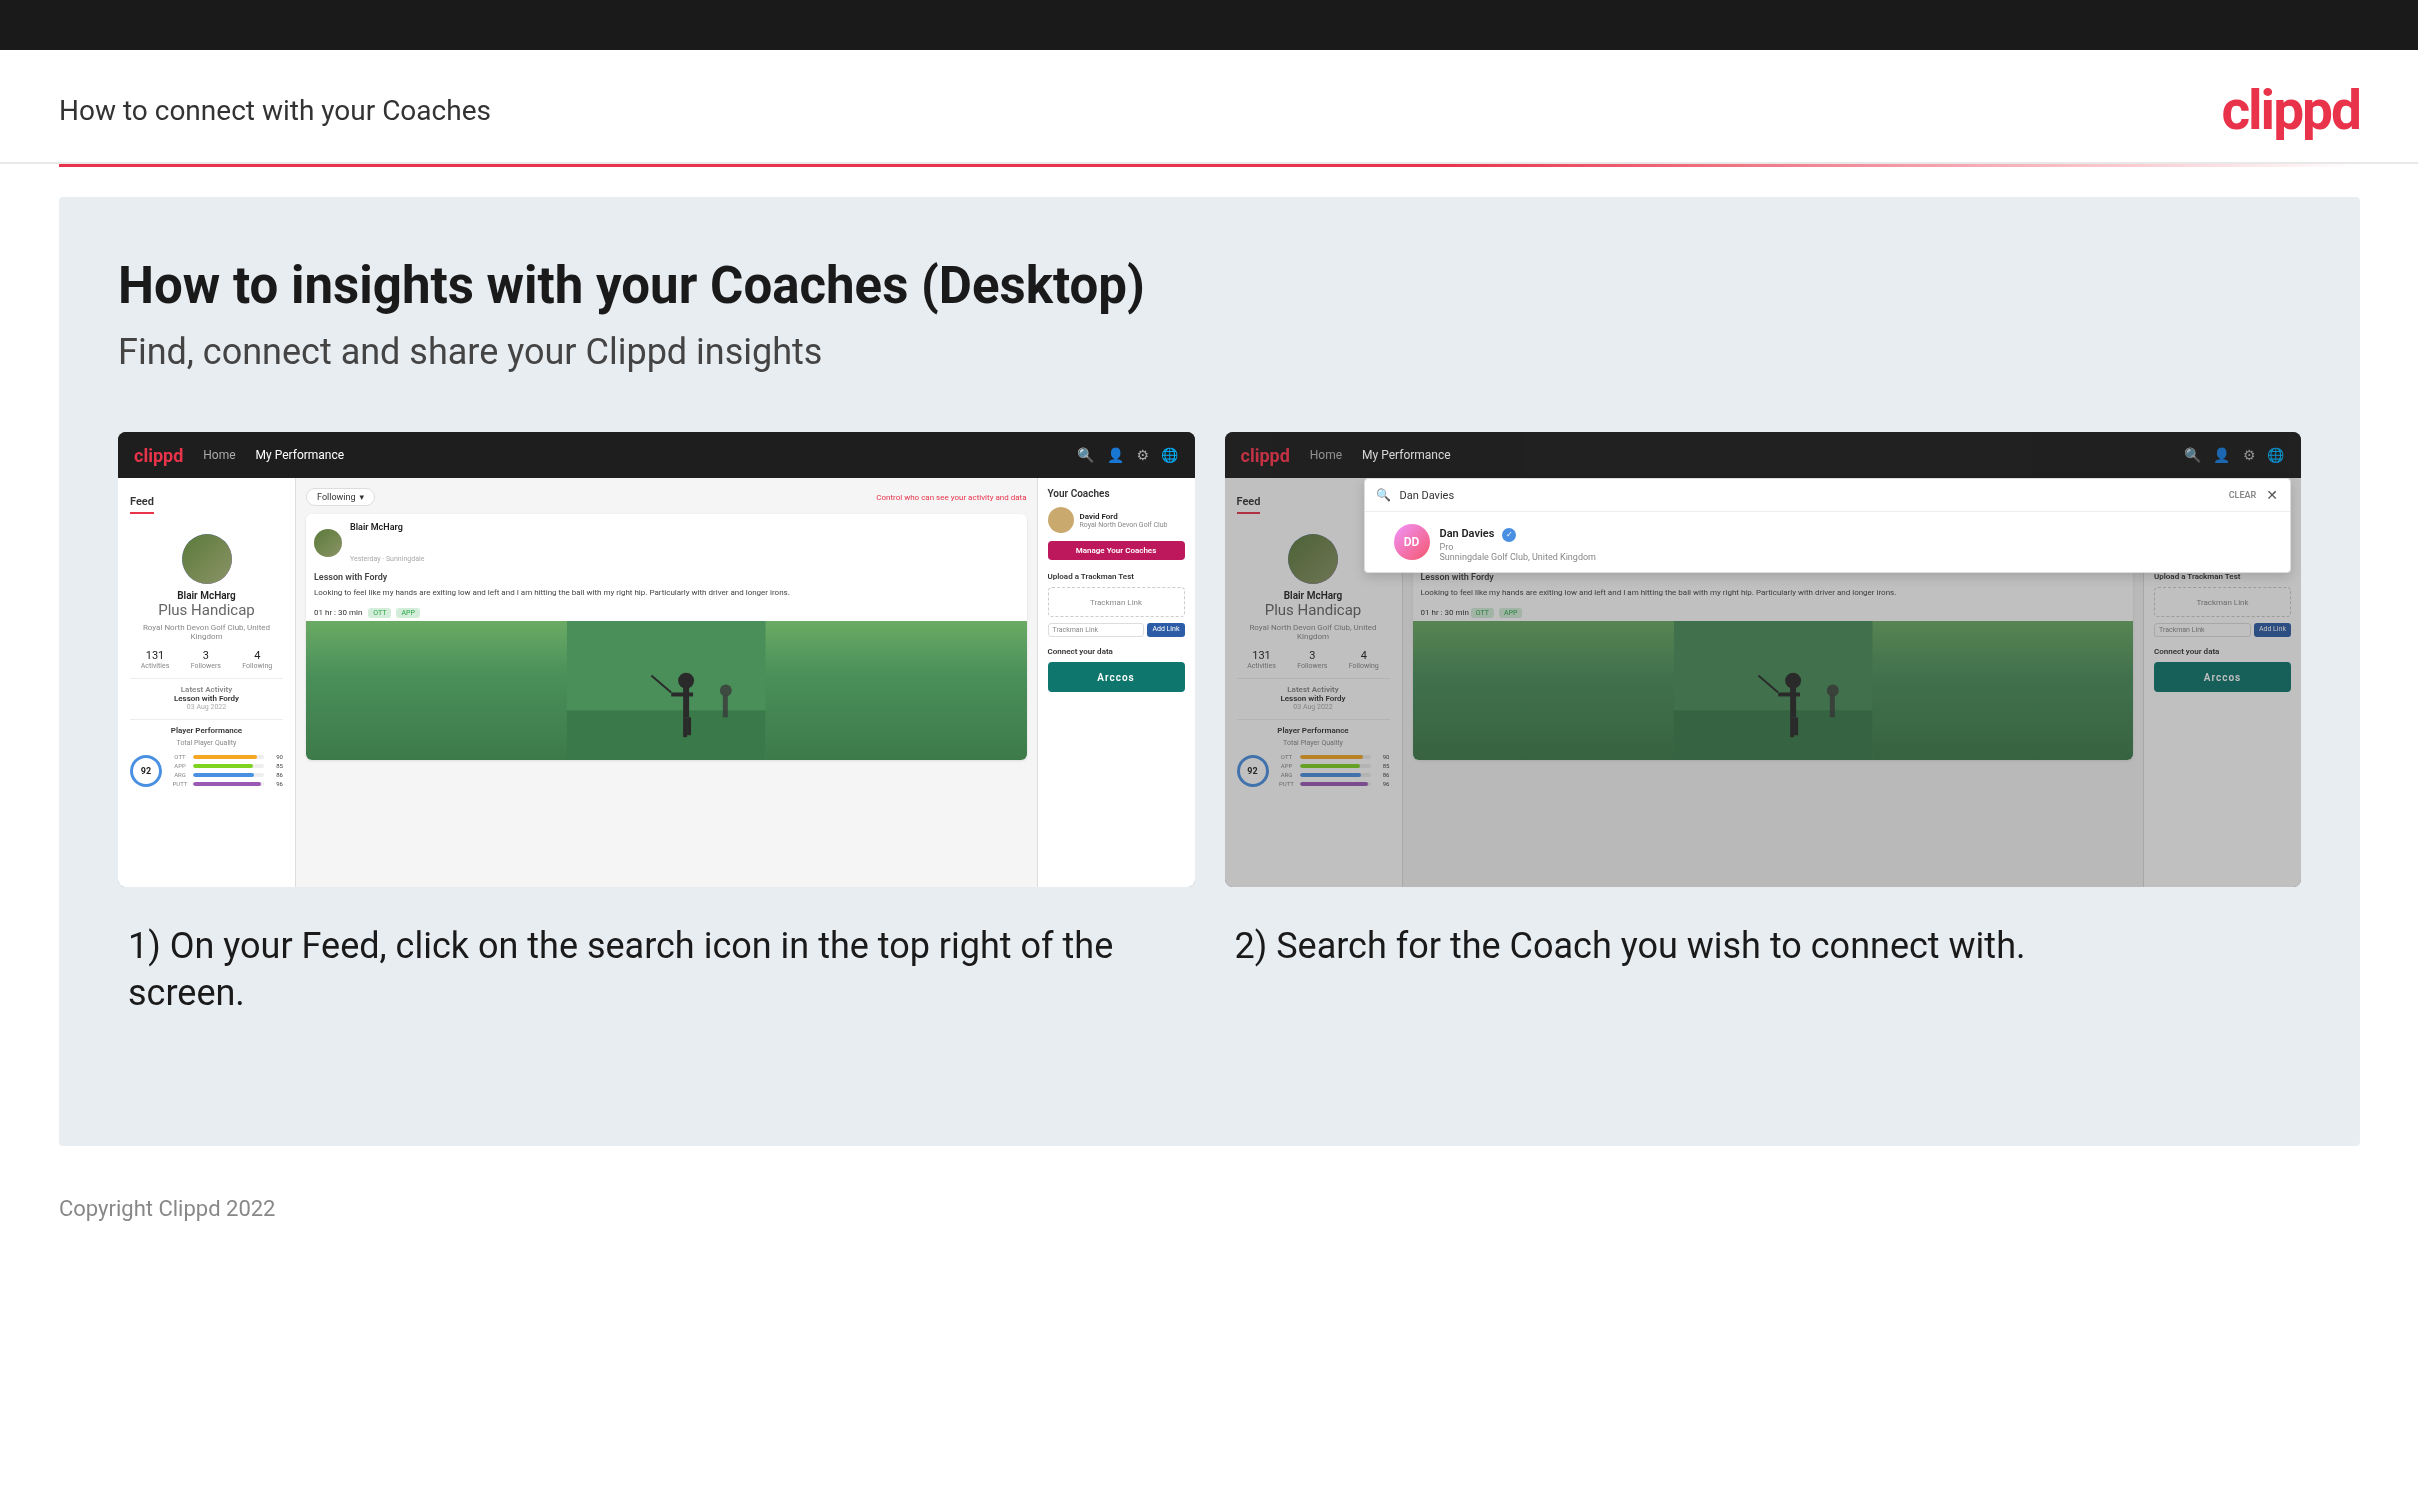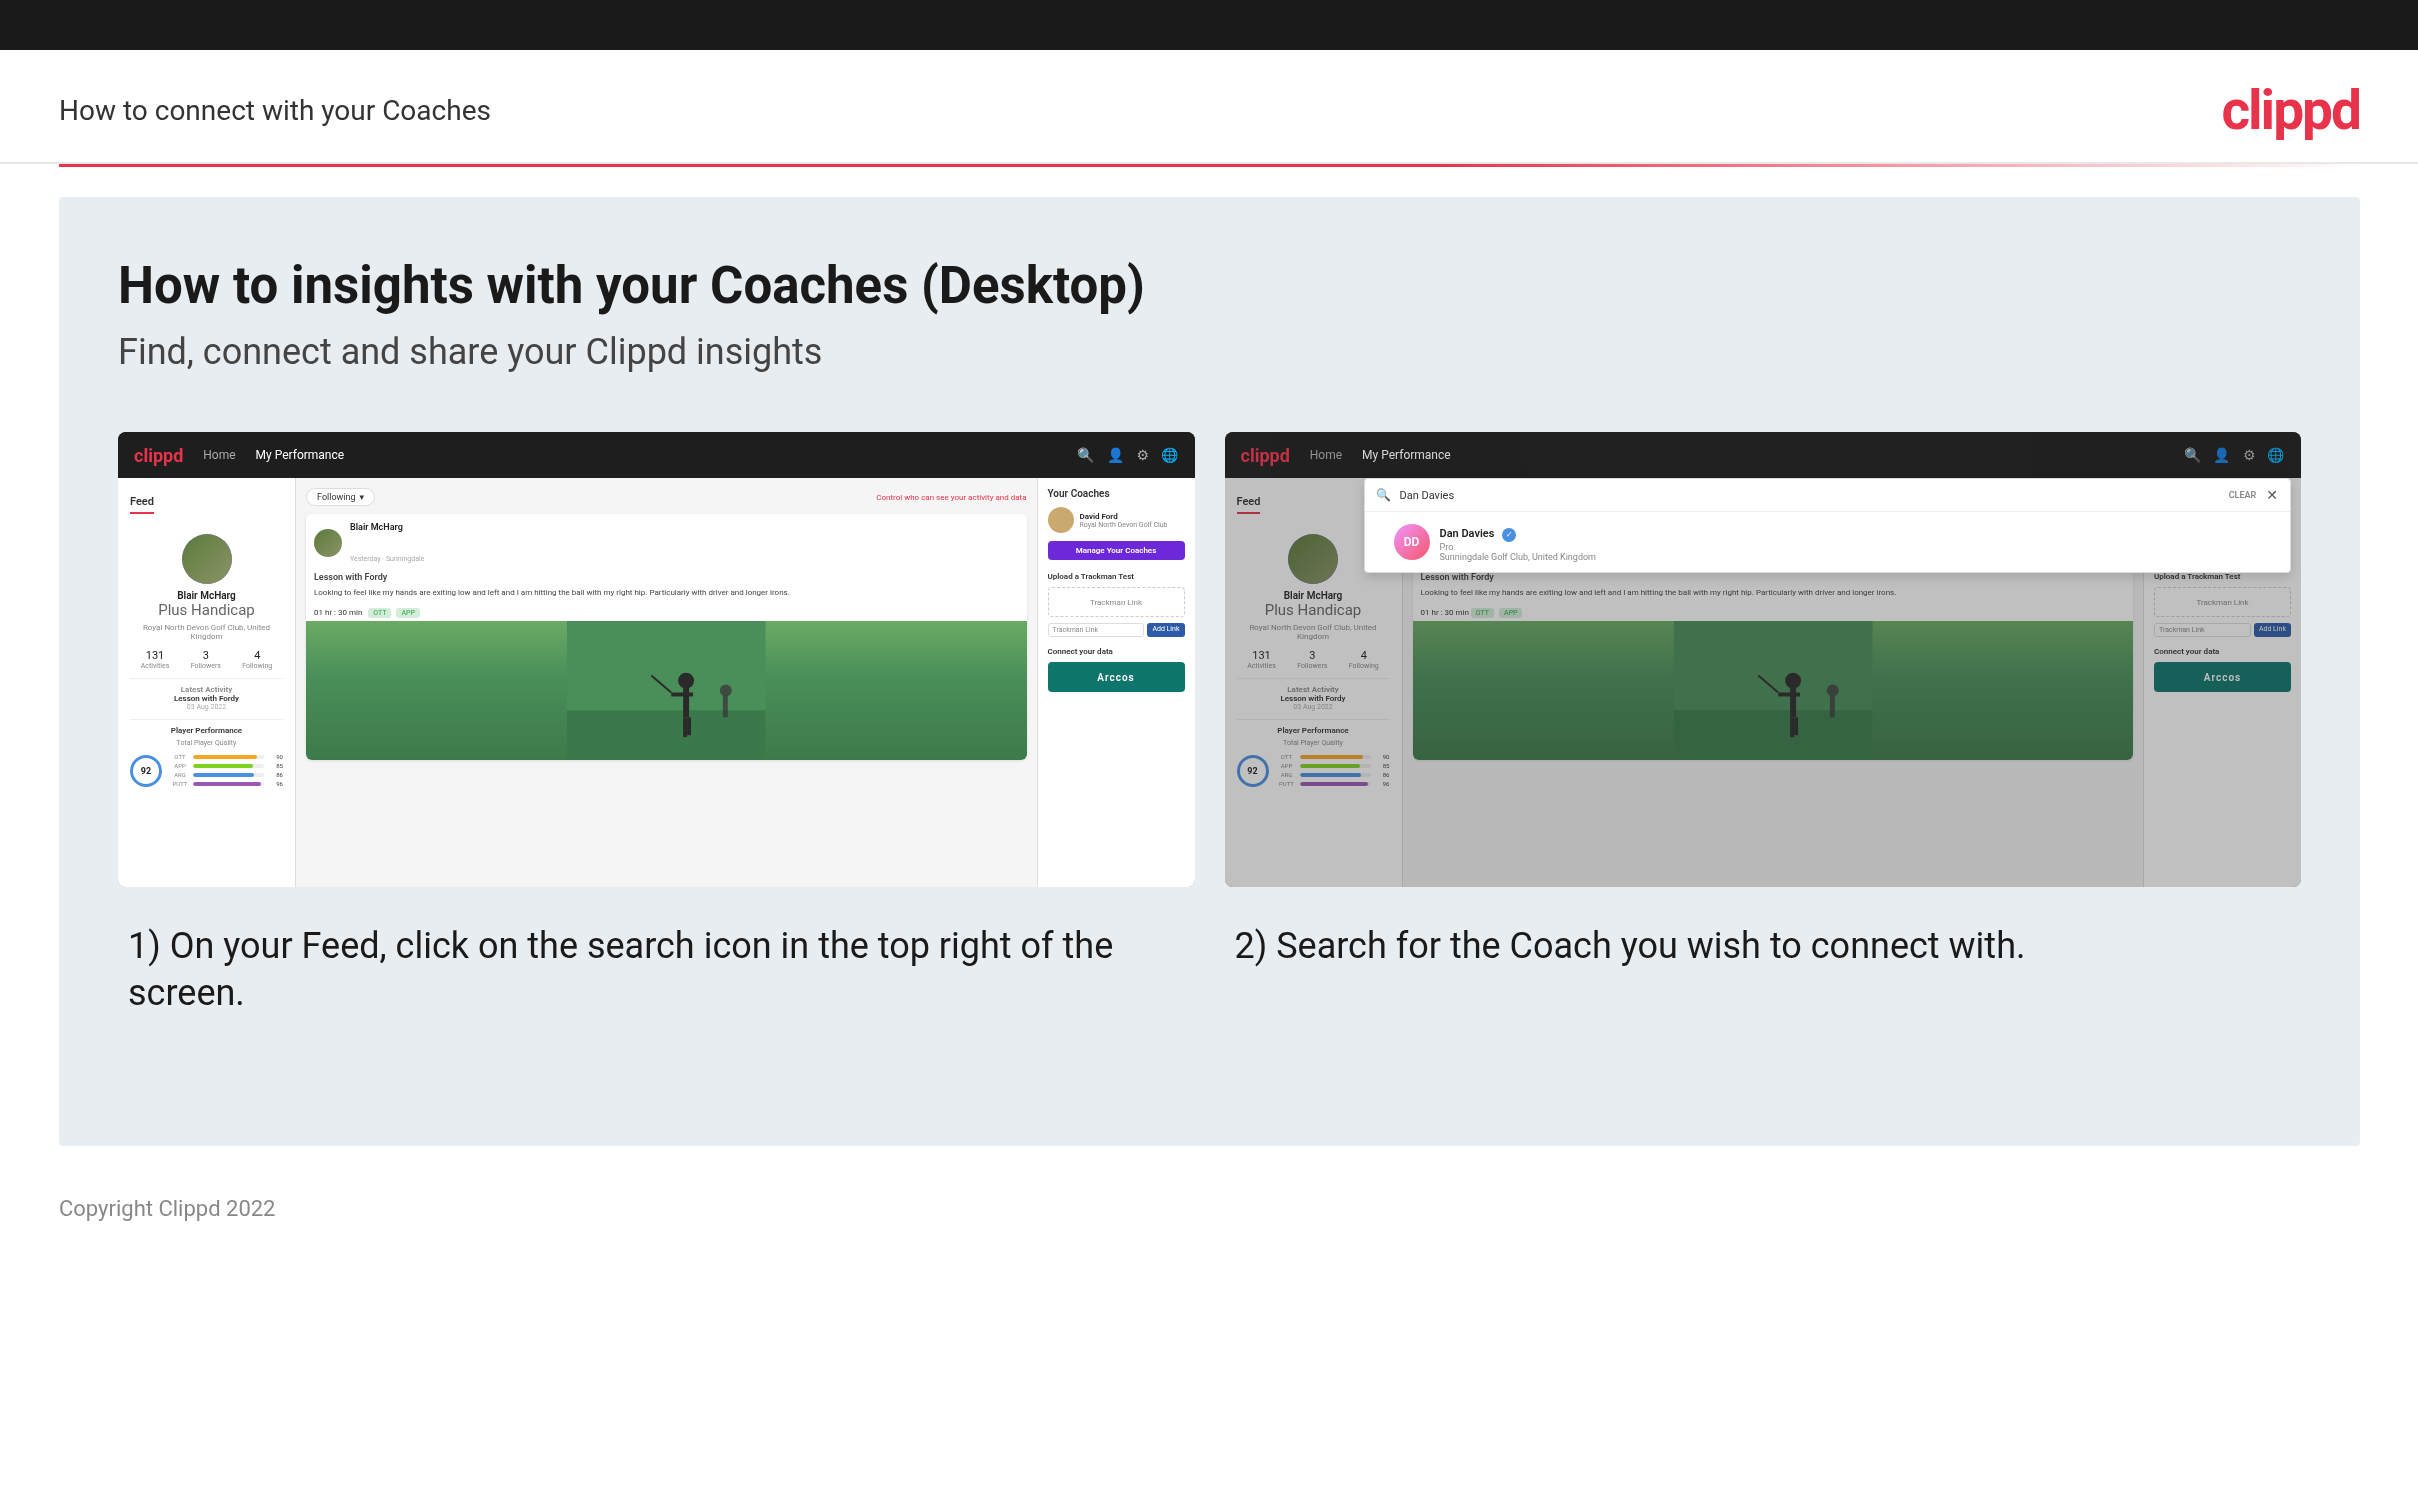--- a/index.html
+++ b/index.html
@@ -398,21 +398,21 @@
     .coach-name {
       font-size: 8px;
       font-weight: 600;
       color: #222;
     }
     .coach-club {
       font-size: 7px;
       color: #888;
     }
     .manage-coaches-btn {
-      background: #6d28d9;
+      background: #be185d;
       color: white;
       border: none;
       border-radius: 4px;
       padding: 5px 8px;
       font-size: 8px;
       font-weight: 600;
       width: 100%;
       text-align: center;
       margin-bottom: 12px;
     }

